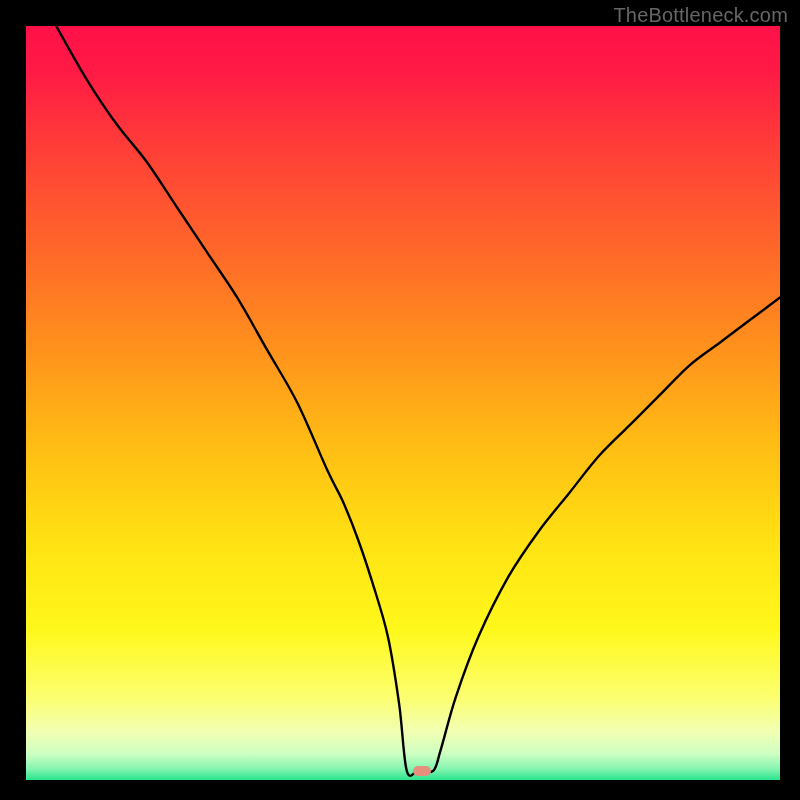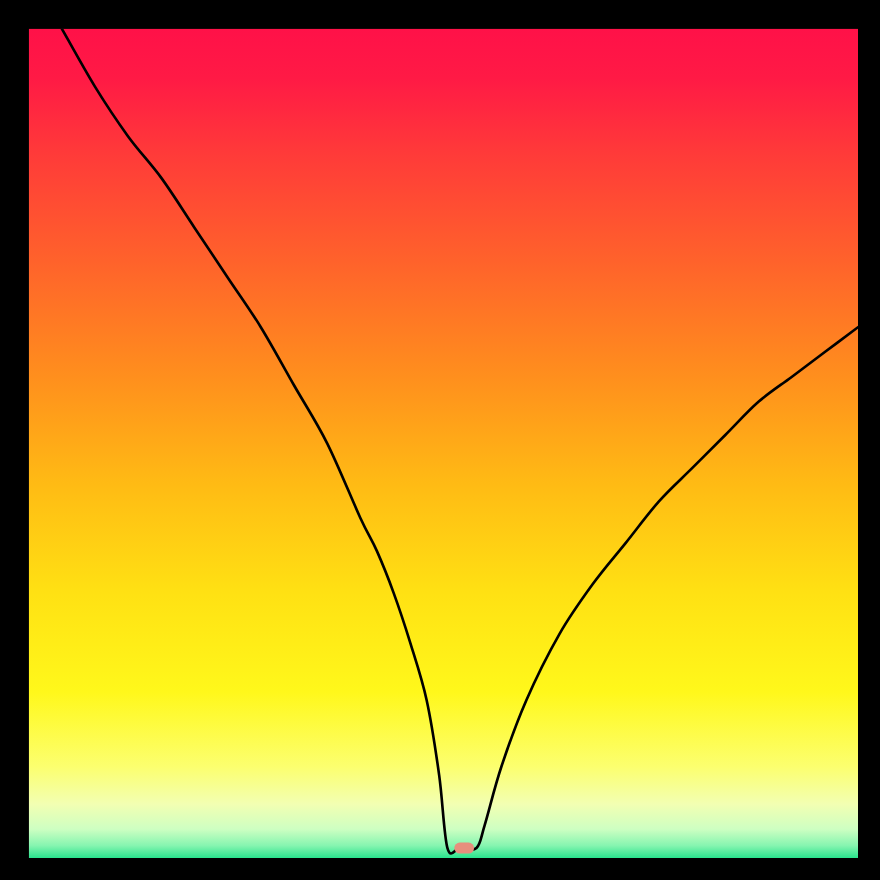--- a/index.html
+++ b/index.html
@@ -53,20 +53,21 @@
     border-radius: 5px;
     transform: translate(-50%, -50%);
     z-index: 15;
   }
 </style>
 </head>
 <body>
 
 <div class="container">
 
+  <div class="watermark">TheBottleneck.com</div>
 
   <div class="plot-area-wrapper">
     <div class="plot-area">
       <svg id="chart-svg" width="754" height="754" viewBox="0 0 754 754" preserveAspectRatio="none">
         <defs>
           <linearGradient id="bg-grad" x1="0" y1="0" x2="0" y2="1">
               <stop offset="0%" stop-color="#ff1148"></stop>
               <stop offset="6%" stop-color="#ff1a45"></stop>
               <stop offset="15%" stop-color="#ff3a39"></stop>
               <stop offset="28.000000000000004%" stop-color="#ff622b"></stop>

